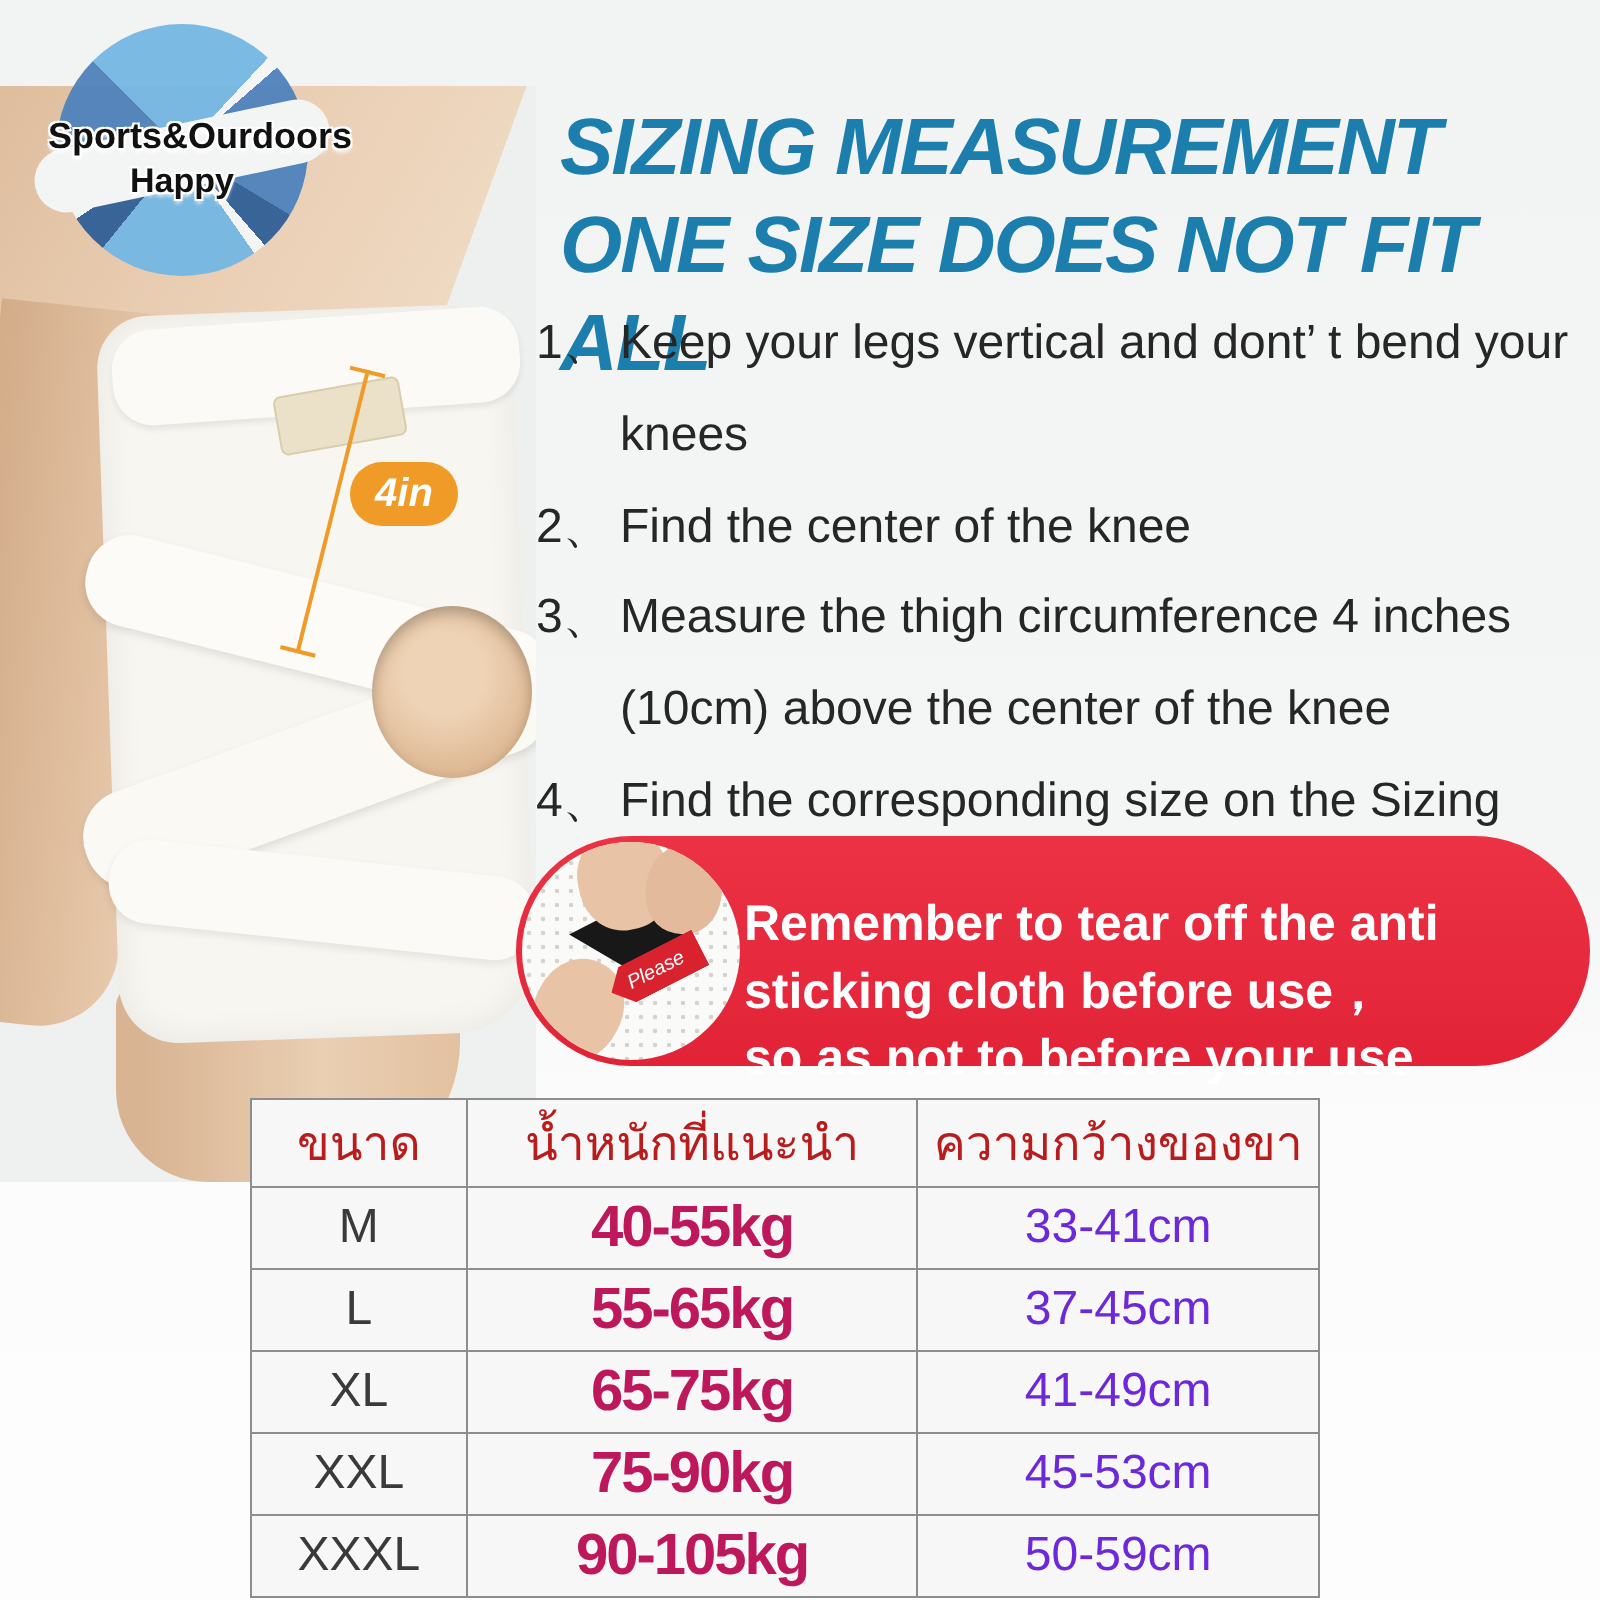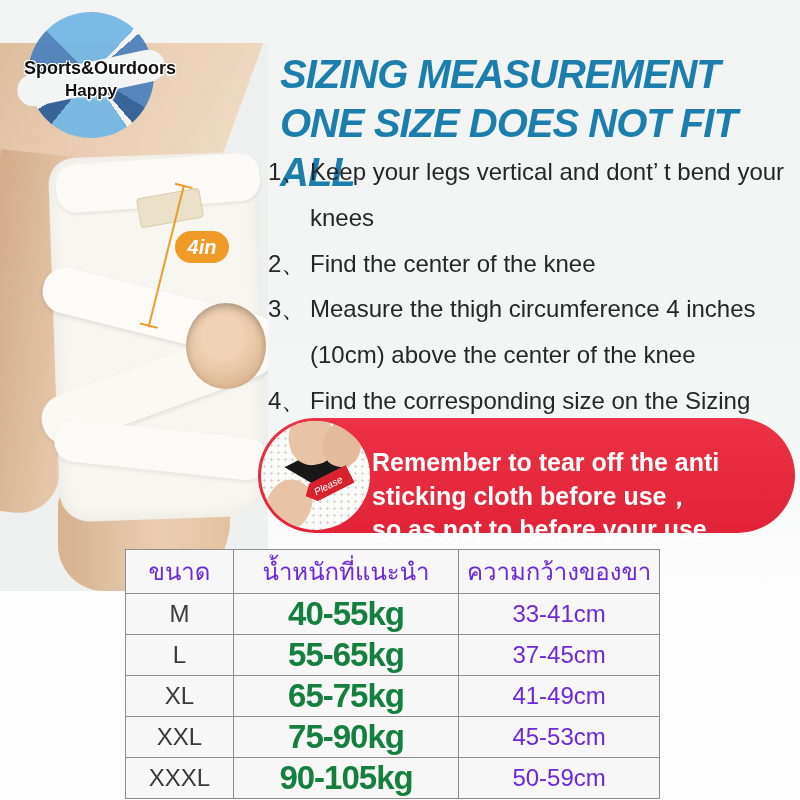--- a/index.html
+++ b/index.html
@@ -104,26 +104,26 @@
       font-size:10px; display:flex; align-items:center; justify-content:center;
       clip-path:polygon(0 50%, 18% 0, 100% 0, 100% 100%, 18% 100%); }
   .banner-text { position:absolute; left:114px; top:12px; width:415px; color:#fff;
       font-weight:bold; font-size:25px; line-height:1.34;margin-top:16px; }
 
   
   .size-table { position:absolute; left:125px; top:549px; width:535px;
       border-collapse:collapse; table-layout:fixed; background:#f6f7f6; }
   .size-table td, .size-table th { border:1.6px solid #8d8d8d; text-align:center;
       vertical-align:middle; overflow:hidden; white-space:nowrap; }
-  .size-table th { height:44px; font-size:24px; font-weight:400; color:#6d28d9;
+  .size-table th { height:44px; font-size:24px; font-weight:400; color:#b91c1c;
       font-family:"DejaVu Sans","Liberation Sans",sans-serif; }
   .size-table td { height:41px; }
   .col-size  { width:20.2%; } .col-weight { width:42.2%; } .col-width { width:37.6%; }
   .cell-size { font-size:24px; color:#3a3a3a; font-weight:400; }
-  .cell-weight { font-size:33px; color:#15803d; font-weight:700; letter-spacing:-1px; }
+  .cell-weight { font-size:29px; color:#be185d; font-weight:700; letter-spacing:-1px; }
   .cell-width { font-size:24px; color:#6d28d9; }
 </style>
 </head>
 <body>
 
 <div id="page">
 
   <div class="photo">
     <div class="thigh"></div>
     <div class="leg-left"></div>

